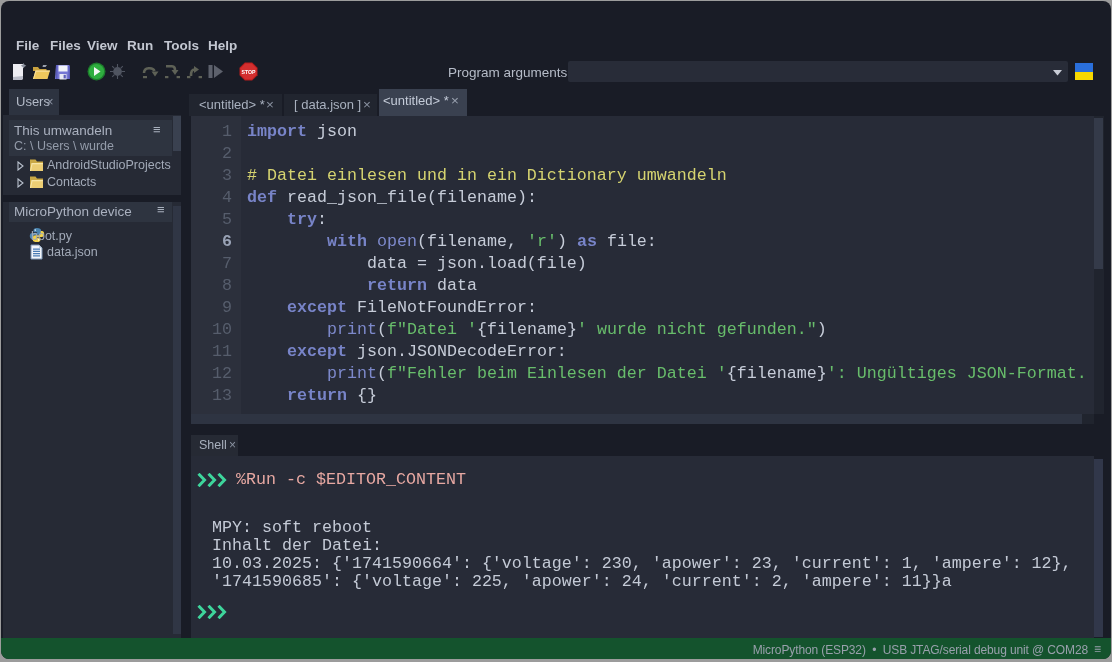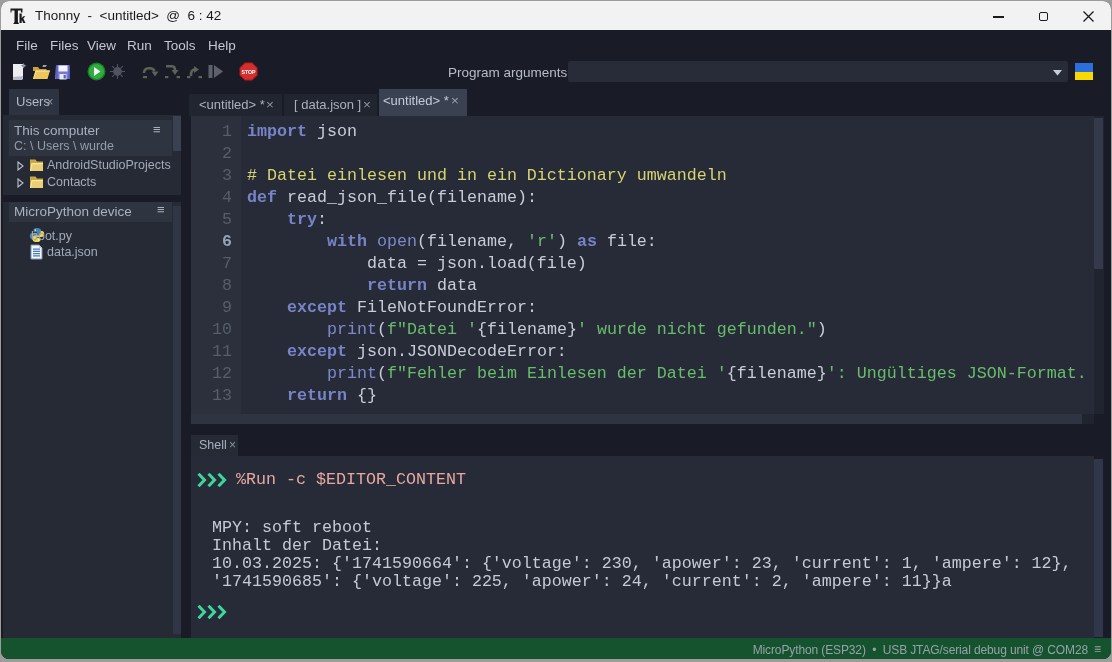--- a/index.html
+++ b/index.html
@@ -6,21 +6,21 @@
   html,body { width:1112px; height:662px; overflow:hidden; background:#9c9c9c; }
   body { font-family:"Liberation Sans", sans-serif; }
   #win { position:absolute; left:1px; top:1px; width:1110px; height:658px;
          background:#191c26; border-radius:8px; overflow:hidden; }
   .abs { position:absolute; }
   
   #titlebar { position:absolute; left:0; top:0; width:100%; height:29px; background:#f2f2f2; }
   #title-text { position:absolute; left:34px; top:7px; font-size:13.5px; color:#1b1b1b; }
   
   #menubar { position:absolute; left:0; top:29px; width:100%; height:28px; background:#191c26; }
-  .menuitem { position:absolute; top:8px; font-size:13.5px; color:#c3c7d1; }
+  .menuitem { position:absolute; top:8px; font-size:13.5px; color:#c3c7d1;font-weight:bold; }
   
   #toolbar { position:absolute; left:0; top:57px; width:100%; height:31px; background:#191c26; }
   
   .paneltab { position:absolute; font-size:13px; color:#b3bac7; }
   #filestab { position:absolute; left:8px; top:88px; width:50px; height:26px; background:#2d3340; }
   #ftree1 { position:absolute; left:2px; top:114px; width:178px; height:80px; background:#262a35; }
   #ftree2 { position:absolute; left:2px; top:201px; width:178px; height:436px; background:#262a35; }
   .phead { position:absolute; background:#2e3440; color:#aab1bf; }
   .tree-text { font-size:12.5px; color:#a2aab8; }
   
@@ -39,33 +39,20 @@
   #shelltab { position:absolute; left:190px; top:434px; width:47px; height:21px; background:#262a34; }
   #shell { position:absolute; left:190px; top:455px; width:903px; height:182px; background:#272b37; overflow:hidden; }
   pre.sh { font-family:"Liberation Mono", monospace; font-size:16.66px; line-height:18px; color:#c4cad6; }
   
   #statusbar { position:absolute; left:0; top:637px; width:100%; height:21px; background:#14532d; }
 </style>
 </head>
 <body>
 <div id="win">
 
-  <div id="titlebar">
-    <svg class="abs" style="left:9px;top:7px" width="16" height="17" viewBox="0 0 16 17">
-      <path d="M0.5 0.5 h12 v4 h-1.6 v-2 h-3 v11.5 l1.3 2 h-6 l1.3 -2 V2.5 h-3 v2 H0.5 z" fill="#1a1a1a"></path>
-      <path d="M9.5 5.5 h2.2 v4.5 l1.6 -1.8 h2 l-2 2.4 2.2 4.4 h-2.2 l-1.6 -3.2 v3.2 h-2.2 z" fill="#1a1a1a"></path>
-    </svg>
-    <div id="title-text">Thonny&nbsp; -&nbsp; &lt;untitled&gt;&nbsp; @&nbsp; 6 : 42</div>
-
-    <div class="abs" style="left:992px;top:15px;width:11px;height:1.5px;background:#1b1b1b"></div>
-    <div class="abs" style="left:1038px;top:11px;width:9px;height:9px;border:1.2px solid #1b1b1b;border-radius:2px"></div>
-    <svg class="abs" style="left:1082px;top:10px" width="11" height="11" viewBox="0 0 11 11">
-      <path d="M0.5 0.5 L10.5 10.5 M10.5 0.5 L0.5 10.5" stroke="#1b1b1b" stroke-width="1.3"></path>
-    </svg>
-  </div>
 
   <div id="menubar">
     <div class="menuitem" style="left:15px">File</div>
     <div class="menuitem" style="left:49px">Files</div>
     <div class="menuitem" style="left:86px">View</div>
     <div class="menuitem" style="left:126px">Run</div>
     <div class="menuitem" style="left:163px">Tools</div>
     <div class="menuitem" style="left:207px">Help</div>
   </div>
 
@@ -143,21 +130,21 @@
     <div class="abs" style="left:1074px;top:5px;width:18px;height:9px;background:#2a6fdb"></div>
     <div class="abs" style="left:1074px;top:14px;width:18px;height:8px;background:#f7d800"></div>
   </div>
 
   <div id="filestab">
       <span class="abs paneltab" style="left:7px;top:5px">Users</span>
       <span class="abs" style="left:37px;top:5px;color:#8b93a2;font-size:13px">×</span>
     </div>
   <div id="ftree1">
     <div class="phead" style="left:6px;top:5px;width:163px;height:36px">
-      <div class="abs" style="left:5px;top:3px;font-size:13.5px">This computer</div>
+      <div class="abs" style="left:5px;top:3px;font-size:13.5px">This umwandeln</div>
       <div class="abs" style="left:5px;top:19px;font-size:12.5px;color:#949caa">C: \ Users \ wurde</div>
       <div class="abs" style="left:144px;top:2px;font-size:13px;color:#a8b0bd">≡</div>
     </div>
     <svg class="abs" style="left:14px;top:46px" width="7" height="10" viewBox="0 0 7 10">
         <path d="M1 1 L6 5 L1 9 z" fill="none" stroke="#b8c0cc" stroke-width="1.1"></path>
       </svg>
     <svg class="abs" style="left:26px;top:43px" width="15" height="14" viewBox="0 0 15 14">
         <path d="M1 1.5 h5.5 l1.5 2 h6 v9.5 h-13 z" fill="#c9a845"></path>
         <path d="M1 13 L2.6 5 H14 V13 z" fill="#ecce74"></path>
         <path d="M1 13 L2.6 5 H14 l-0.3 1.2 H3.5 L2 13 z" fill="#f7e6a8"></path>

